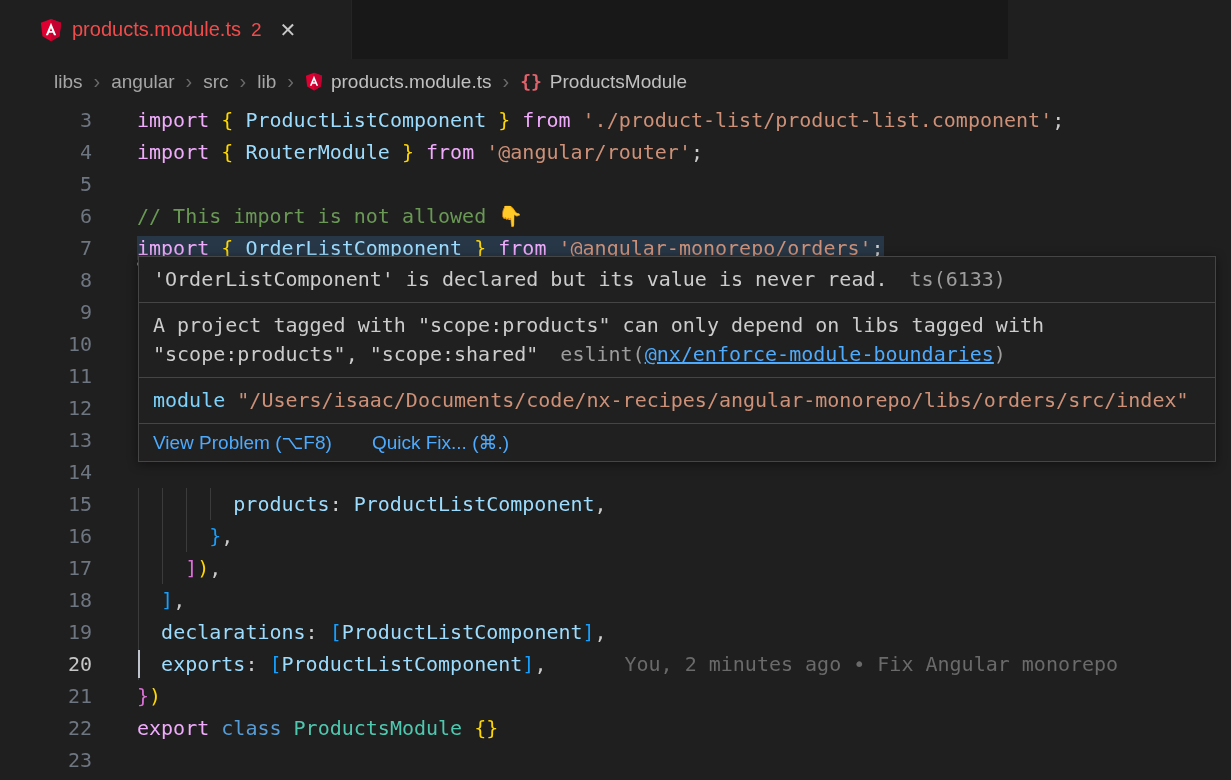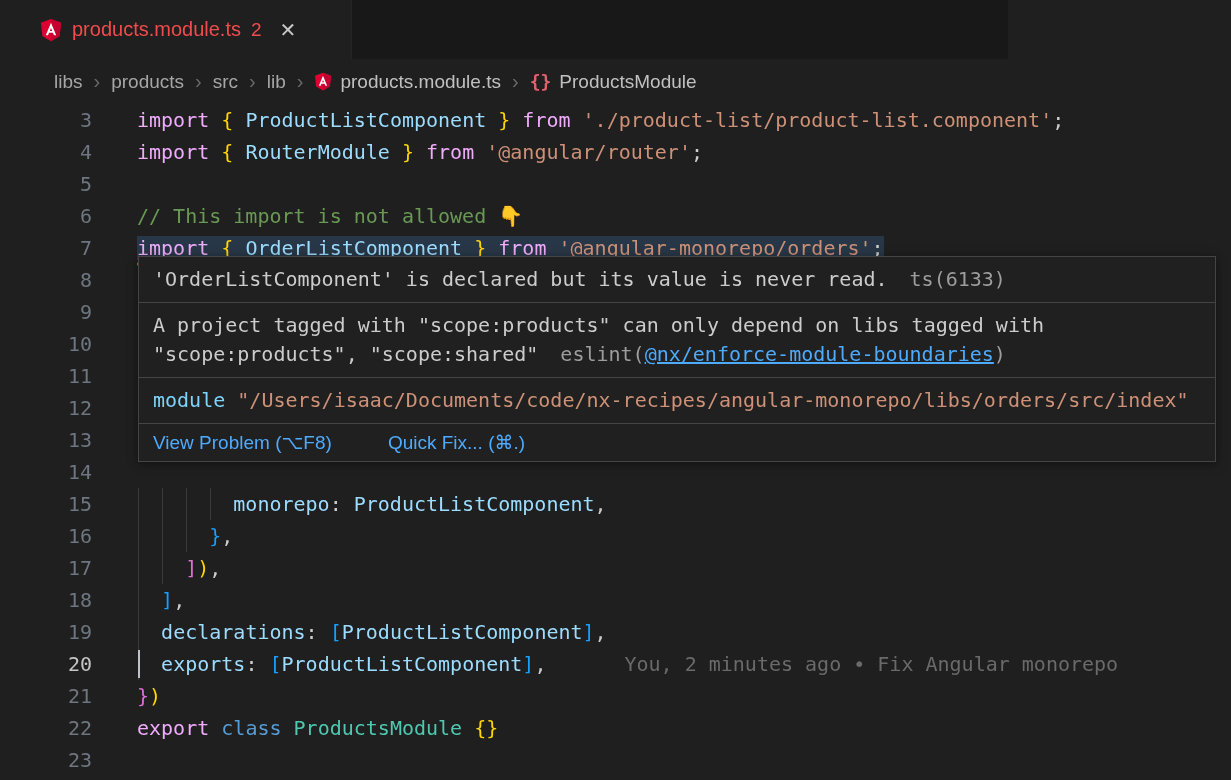--- a/index.html
+++ b/index.html
@@ -56,21 +56,21 @@
   
   .hover-popup { position:absolute; left:114px; top:152px; width:1078px;
                  background:#202020; border:1px solid #454545;
                  box-shadow:0 2px 10px rgba(0,0,0,.45); z-index:5; font-size:20px; }
   .hover-section { padding:8px 14px; border-bottom:1px solid #454545; color:#cccccc; line-height:29px; }
   .hv-code { color:#9d9d9d; }
   .hv-gap  { margin-left:10px; }
   .hv-link { color:#4daafc; text-decoration:underline; cursor:pointer; }
   .hv-kw   { color:#7dd3fc; }
   .hv-str  { color:#ce9178; overflow-wrap:break-word; }
-  .hover-actions { padding:7px 14px; display:flex; gap:56px;
+  .hover-actions { padding:7px 14px; display:flex; gap:40px;
                    font-family:"Liberation Sans","DejaVu Sans",sans-serif; font-size:19px; }
   .hover-actions a { color:#4daafc; cursor:pointer; text-decoration:none; }
 </style>
 </head>
 <body>
 
 <div class="screen">
 
   <div class="tab-bar">
     <div class="tab">
@@ -83,21 +83,21 @@
       </span>
       <span class="tab-title">products.module.ts</span>
       <span class="tab-badge">2</span>
       <span class="tab-close">✕</span>
     </div>
   </div>
 
   <div class="breadcrumb">
     <span class="bc-item">libs</span>
     <span class="bc-sep">›</span>
-    <span class="bc-item">products</span>
+    <span class="bc-item">angular</span>
     <span class="bc-sep">›</span>
     <span class="bc-item">src</span>
     <span class="bc-sep">›</span>
     <span class="bc-item">lib</span>
     <span class="bc-sep">›</span>
     <span class="bc-file">
       <span>
         <svg width="18" height="19" viewBox="0 0 250 270" style="display:block">
           <polygon fill="#dd0031" points="125,10 240,52 222,207 125,262 28,207 10,52"></polygon>
           <polygon fill="#c3002f" points="125,10 125,262 222,207 240,52"></polygon>
@@ -120,21 +120,21 @@
         <div class="code-line"><div class="gutter">5</div><div class="line-content"></div></div>
         <div class="code-line"><div class="gutter">6</div><div class="line-content"><span class="tk-cmt">// This import is not allowed </span><span class="tk-emoji">👇</span></div></div>
         <div class="code-line"><div class="gutter">7</div><div class="line-content"><span class="error-stmt"><span class="tk-kw">import</span><span class="tk-pl"> </span><span class="tk-p1">{</span><span class="tk-pl"> </span><span class="tk-id">OrderListComponent</span><span class="tk-pl"> </span><span class="tk-p1">}</span><span class="tk-pl"> </span><span class="tk-kw">from</span><span class="tk-pl"> </span><span class="tk-str">'@angular-monorepo/orders'</span><span class="tk-pl">;</span></span></div></div>
         <div class="code-line"><div class="gutter">8</div><div class="line-content"></div></div>
         <div class="code-line"><div class="gutter">9</div><div class="line-content"></div></div>
         <div class="code-line"><div class="gutter">10</div><div class="line-content"></div></div>
         <div class="code-line"><div class="gutter">11</div><div class="line-content"></div></div>
         <div class="code-line"><div class="gutter">12</div><div class="line-content"></div></div>
         <div class="code-line"><div class="gutter">13</div><div class="line-content"></div></div>
         <div class="code-line"><div class="gutter">14</div><div class="line-content"></div></div>
-        <div class="code-line"><div class="gutter">15</div><div class="line-content"><span class="tk-pl">        </span><span class="tk-id">monorepo</span><span class="tk-pl">: </span><span class="tk-id">ProductListComponent</span><span class="tk-pl">,</span></div></div>
+        <div class="code-line"><div class="gutter">15</div><div class="line-content"><span class="tk-pl">        </span><span class="tk-id">products</span><span class="tk-pl">: </span><span class="tk-id">ProductListComponent</span><span class="tk-pl">,</span></div></div>
         <div class="code-line"><div class="gutter">16</div><div class="line-content"><span class="tk-pl">      </span><span class="tk-p3">}</span><span class="tk-pl">,</span></div></div>
         <div class="code-line"><div class="gutter">17</div><div class="line-content"><span class="tk-pl">    </span><span class="tk-p2">]</span><span class="tk-p1">)</span><span class="tk-pl">,</span></div></div>
         <div class="code-line"><div class="gutter">18</div><div class="line-content"><span class="tk-pl">  </span><span class="tk-p3">]</span><span class="tk-pl">,</span></div></div>
         <div class="code-line"><div class="gutter">19</div><div class="line-content"><span class="tk-pl">  </span><span class="tk-id">declarations</span><span class="tk-pl">: </span><span class="tk-p3">[</span><span class="tk-id">ProductListComponent</span><span class="tk-p3">]</span><span class="tk-pl">,</span></div></div>
         <div class="code-line"><div class="gutter active">20</div><div class="line-content"><span class="tk-pl">  </span><span class="tk-id">exports</span><span class="tk-pl">: </span><span class="tk-p3">[</span><span class="tk-id">ProductListComponent</span><span class="tk-p3">]</span><span class="tk-pl">,</span><span class="blame">You, 2 minutes ago • Fix Angular monorepo</span></div></div>
         <div class="code-line"><div class="gutter">21</div><div class="line-content"><span class="tk-p2">}</span><span class="tk-p1">)</span></div></div>
         <div class="code-line"><div class="gutter">22</div><div class="line-content"><span class="tk-kw">export</span><span class="tk-pl"> </span><span class="tk-kwb">class</span><span class="tk-pl"> </span><span class="tk-cls">ProductsModule</span><span class="tk-pl"> </span><span class="tk-p1">{}</span></div></div>
         <div class="code-line"><div class="gutter">23</div><div class="line-content"></div></div>
       </div>
 

